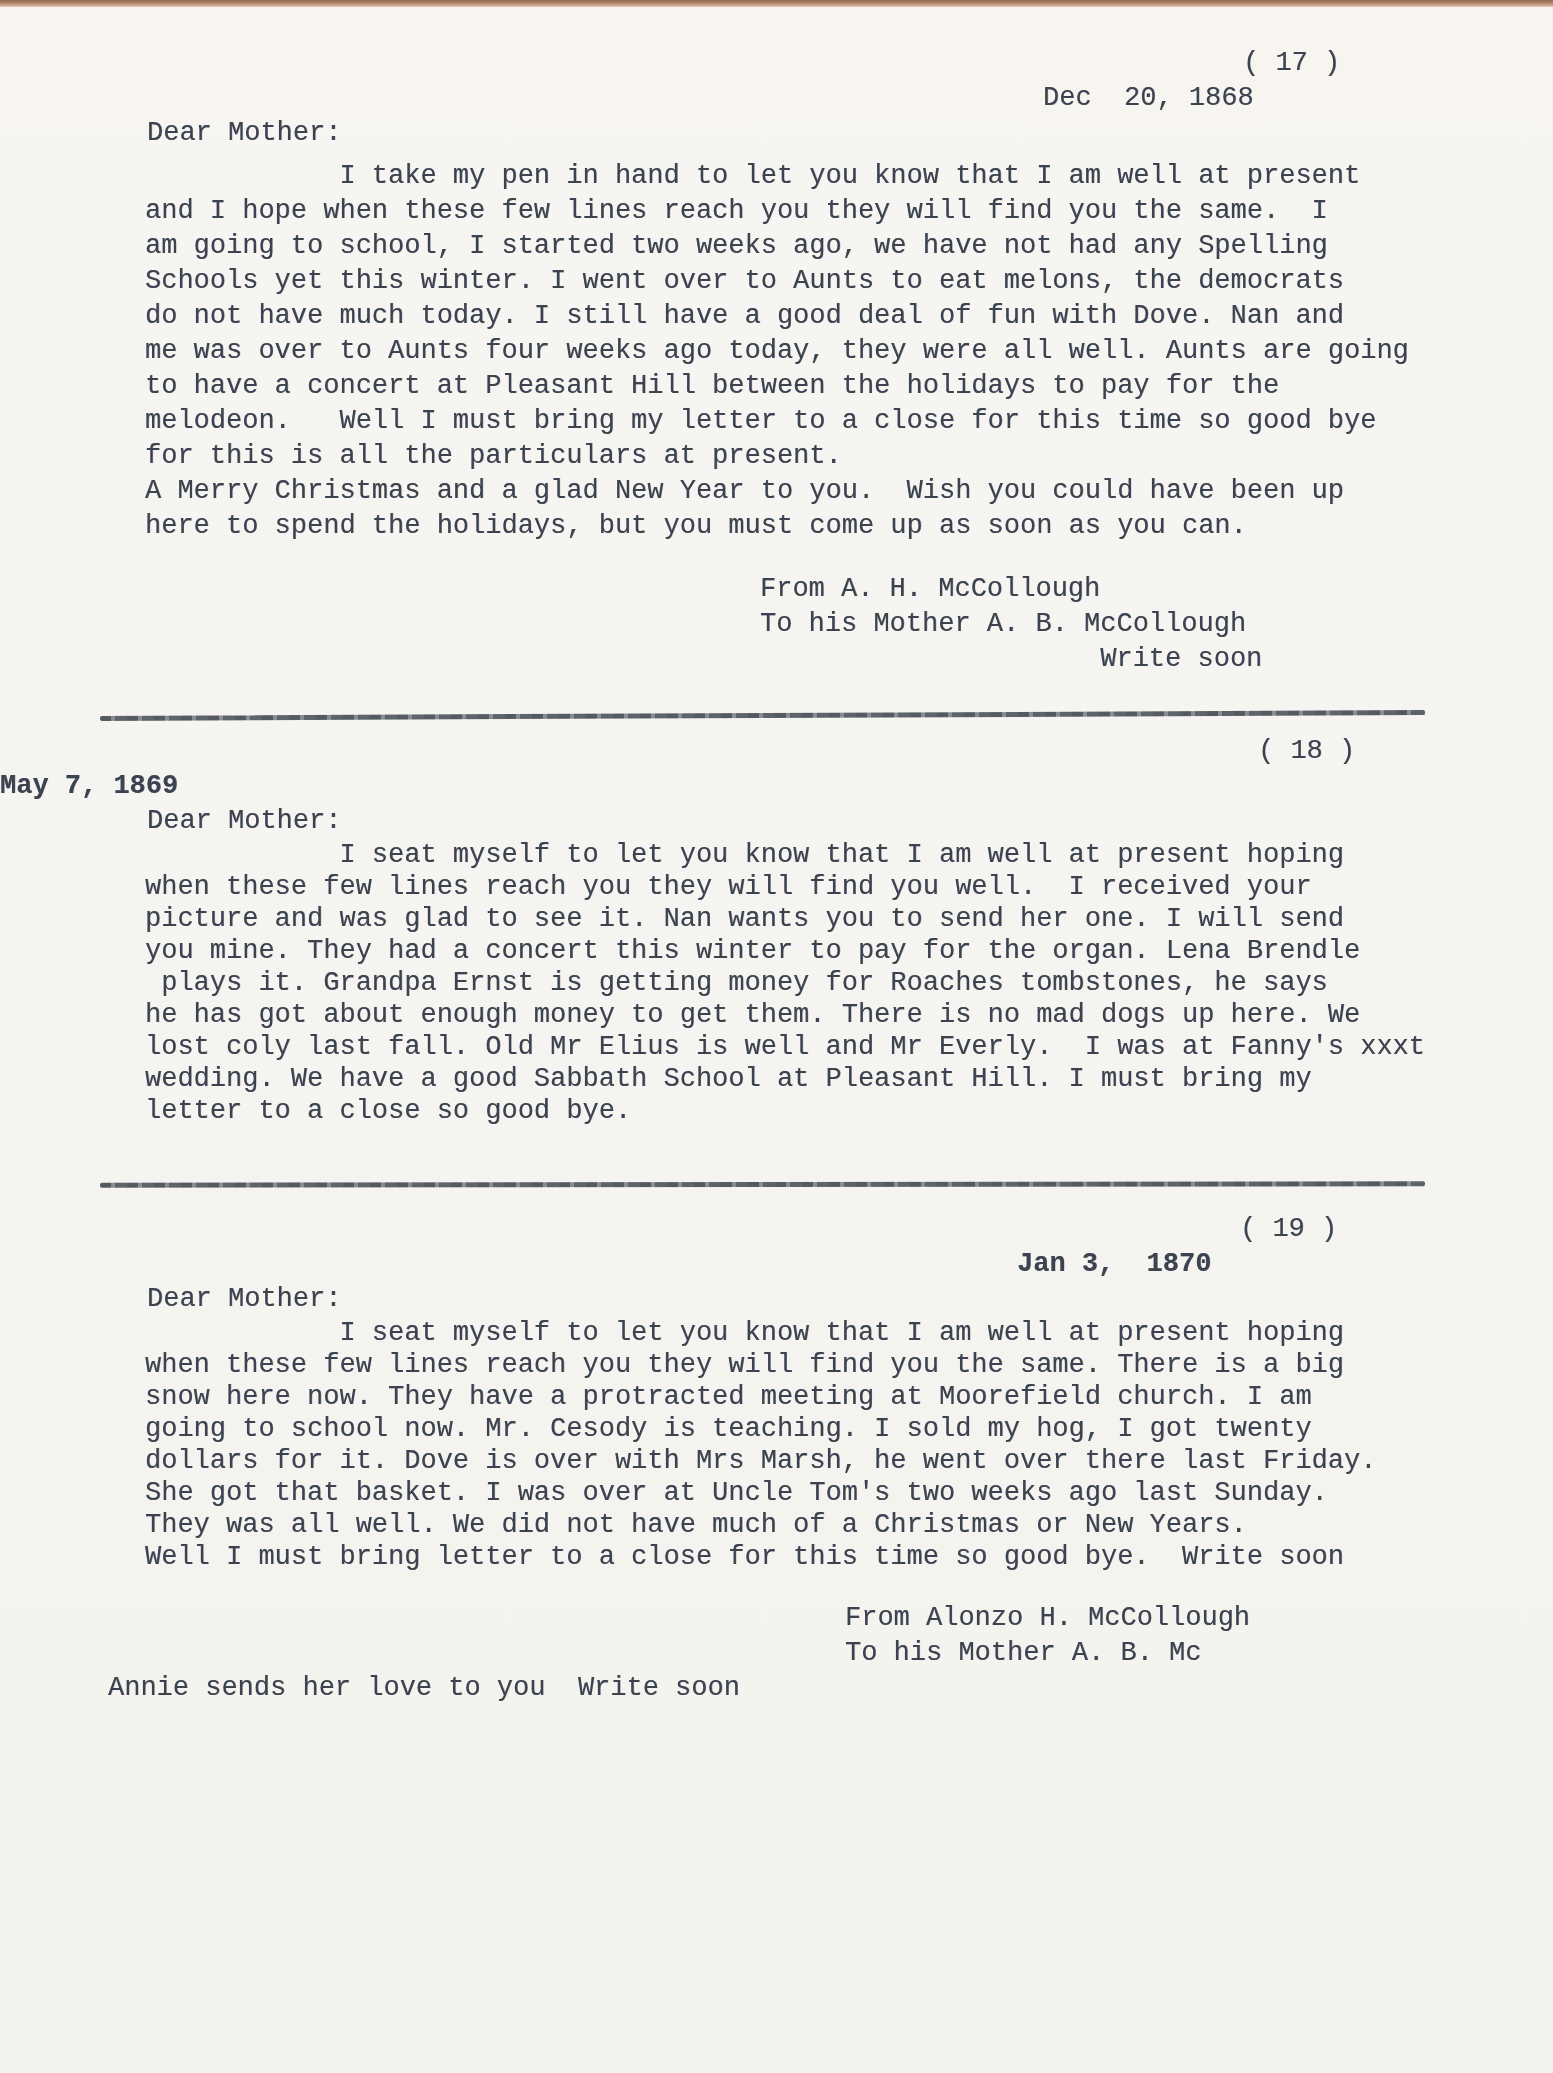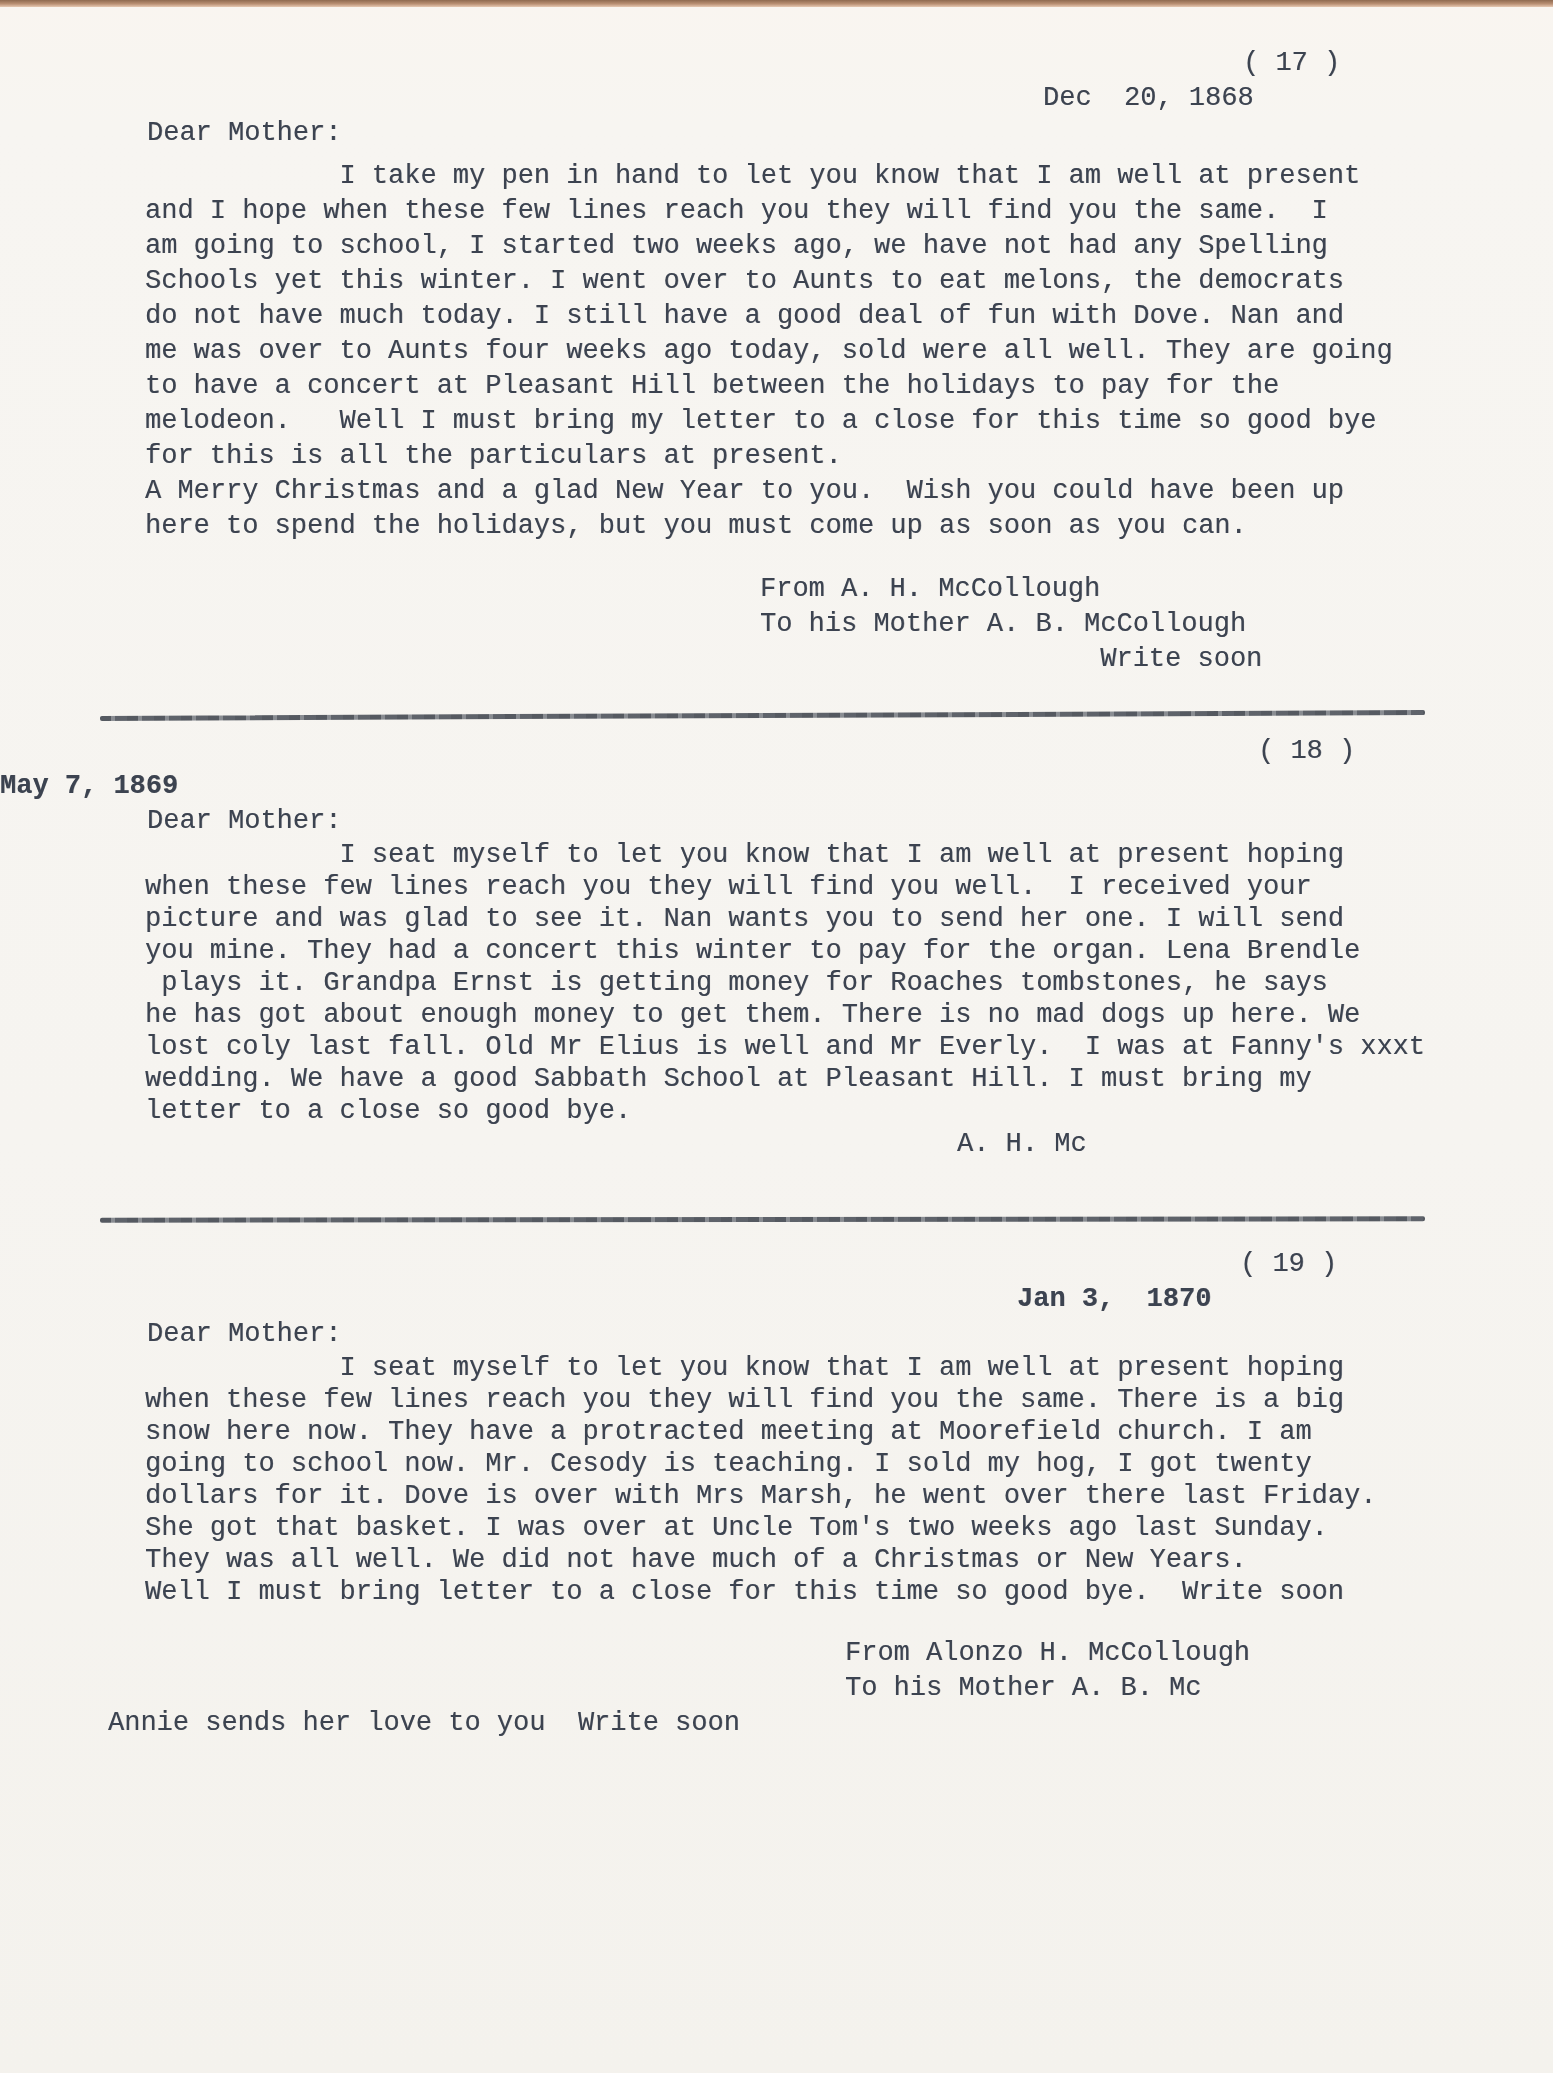--- a/index.html
+++ b/index.html
@@ -61,21 +61,21 @@
   <section class="letter" id="letter1">
     <div class="num">( 17 )</div>
     <div class="date">Dec  20, 1868</div>
     <div class="salutation">Dear Mother:</div>
     <div class="body">
         <div class="line">            I take my pen in hand to let you know that I am well at present</div>
         <div class="line">and I hope when these few lines reach you they will find you the same.  I</div>
         <div class="line">am going to school, I started two weeks ago, we have not had any Spelling</div>
         <div class="line">Schools yet this winter. I went over to Aunts to eat melons, the democrats</div>
         <div class="line">do not have much today. I still have a good deal of fun with Dove. Nan and</div>
-        <div class="line">me was over to Aunts four weeks ago today, sold were all well. They are going</div>
+        <div class="line">me was over to Aunts four weeks ago today, they were all well. Aunts are going</div>
         <div class="line">to have a concert at Pleasant Hill between the holidays to pay for the</div>
         <div class="line">melodeon.   Well I must bring my letter to a close for this time so good bye</div>
         <div class="line">for this is all the particulars at present.</div>
         <div class="line">A Merry Christmas and a glad New Year to you.  Wish you could have been up</div>
         <div class="line">here to spend the holidays, but you must come up as soon as you can.</div>
       </div>
     <div class="sig">
         <div class="line">From A. H. McCollough</div>
         <div class="line">To his Mother A. B. McCollough</div>
         <div class="line">                     Write soon</div>
@@ -93,21 +93,20 @@
         <div class="line">when these few lines reach you they will find you well.  I received your</div>
         <div class="line">picture and was glad to see it. Nan wants you to send her one. I will send</div>
         <div class="line">you mine. They had a concert this winter to pay for the organ. Lena Brendle</div>
         <div class="line"> plays it. Grandpa Ernst is getting money for Roaches tombstones, he says</div>
         <div class="line">he has got about enough money to get them. There is no mad dogs up here. We</div>
         <div class="line">lost coly last fall. Old Mr Elius is well and Mr Everly.  I was at Fanny's xxxt</div>
         <div class="line">wedding. We have a good Sabbath School at Pleasant Hill. I must bring my</div>
         <div class="line">letter to a close so good bye.</div>
       </div>
     <div class="sig">
-        <div class="line">A. H. Mc</div>
       </div>
   </section>
 
   <div class="divider divider2"></div>
 
   <section class="letter" id="letter3">
     <div class="num">( 19 )</div>
     <div class="date">Jan 3,  1870</div>
     <div class="salutation">Dear Mother:</div>
     <div class="body">

